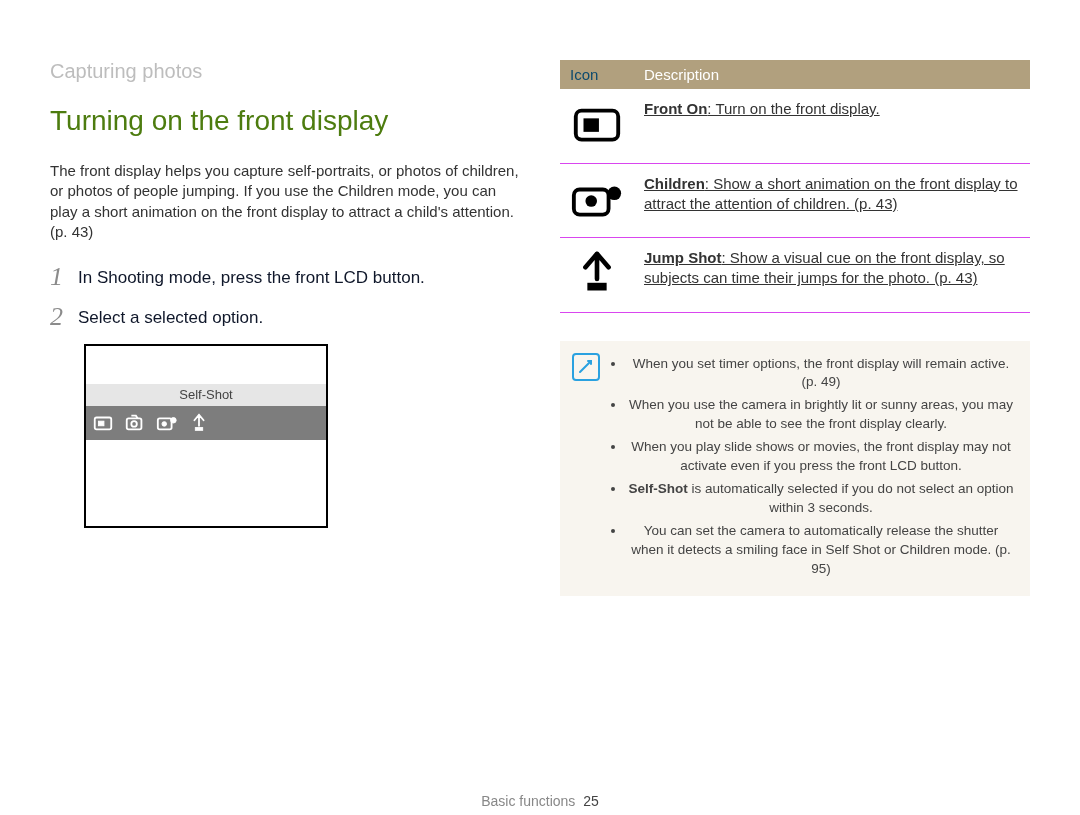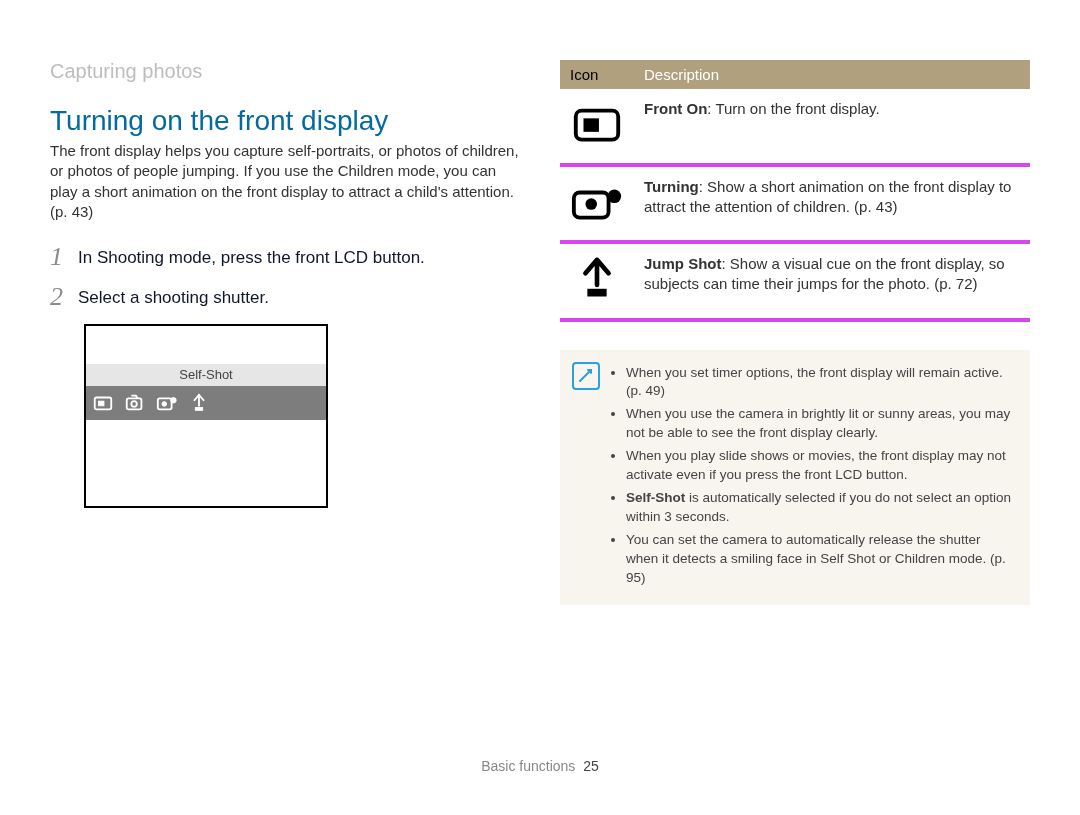--- a/index.html
+++ b/index.html
@@ -25,24 +25,24 @@
   .col {
     flex: 1;
   }
   .col-left {
     max-width: 470px;
   }
   .col-right {
     max-width: 480px;
   }
   h1.heading {
-    color: #0369a1;
+    color: #4d7c0f;
     font-weight: 400;
     font-size: 28px;
-    margin: 0 0 4px 0;
+    margin: 0 0 24px 0;
   }
   .intro {
     font-size: 15px;
     line-height: 1.35;
     color: #333;
     margin-bottom: 22px;
   }
   .step {
     display: flex;
     margin-bottom: 14px;
@@ -110,43 +110,45 @@
   .desc-table th {
     background: #b1a07e;
     color: #fff;
     font-weight: 400;
     text-align: left;
     padding: 6px 10px;
     font-size: 15px;
   }
   .desc-table th:first-child {
     width: 54px;
-    color: #000000;
+    color: #0c4a6e;
   }
   .desc-table td {
     padding: 10px 10px;
     vertical-align: top;
-    border-bottom: 4px solid #d946ef;
+    border-bottom: 1px solid #d946ef;
     line-height: 1.35;
+    text-decoration: underline;
   }
   .desc-table td:first-child {
     text-align: center;
     padding-top: 12px;
   }
   .desc-table .bold {
     font-weight: 700;
   }
   .note-box {
     margin-top: 28px;
     background: #f8f5ef;
     padding: 14px 14px 14px 50px;
     font-size: 13.5px;
     line-height: 1.4;
     color: #444;
     position: relative;
+    text-align: center;
   }
   .note-box .note-ico {
     position: absolute;
     left: 12px;
     top: 12px;
     width: 24px; height: 24px;
     border: 2px solid #2aa1e0;
     border-radius: 4px;
     color: #2aa1e0;
     display: flex;
@@ -155,21 +157,21 @@
   }
   .note-box ul {
     margin: 0;
     padding-left: 16px;
   }
   .note-box li {
     margin-bottom: 4px;
   }
   .footer {
     position: absolute;
-    bottom: 41px;
+    bottom: 6px;
     left: 0; right: 0;
     text-align: center;
     font-size: 14px;
     color: #888;
   }
   .footer .pg {
     color: #444;
     margin-left: 4px;
   }
 
@@ -190,21 +192,21 @@
     <div class="intro">The front display helps you capture self-portraits, or photos of children, or photos of people jumping. If you use the Children mode, you can play a short animation on the front display to attract a child's attention. (p. 43)</div>
 
     <div class="step">
       <div class="step-num">1</div>
       <div class="step-text">In Shooting mode, press the front LCD button.</div>
     </div>
 
 
     <div class="step">
       <div class="step-num">2</div>
-      <div class="step-text">Select a shooting shutter.</div>
+      <div class="step-text">Select a selected option.</div>
     </div>
 
     <div class="option-screen">
       <div class="option-label-bar">Self-Shot</div>
       <div class="option-icons-bar">
         <span class="ico">
           <svg viewBox="0 0 24 24">
               <rect x="3" y="6" width="18" height="13" rx="2" fill="none" stroke="#fff" stroke-width="2"></rect>
               <rect x="7" y="10" width="6" height="5" fill="#fff"></rect>
             </svg>
@@ -252,30 +254,30 @@
           <td><span class="bold">Front On</span><span>: Turn on the front display.</span></td>
         </tr>
         <tr>
           <td><span class="row-ico">
             <svg viewBox="0 0 28 24">
                   <rect x="2" y="7" width="18" height="13" rx="3" fill="none" stroke="#000" stroke-width="2"></rect>
                   <circle cx="23" cy="9" r="3.5" fill="#000"></circle>
                   <circle cx="11" cy="13" r="3" fill="#000"></circle>
                 </svg>
           </span></td>
-          <td><span class="bold">Turning</span><span>: Show a short animation on the front display to attract the attention of children. (p. 43)</span></td>
+          <td><span class="bold">Children</span><span>: Show a short animation on the front display to attract the attention of children. (p. 43)</span></td>
         </tr>
         <tr>
           <td><span class="row-ico">
             <svg viewBox="0 0 28 24">
                   <path d="M14 2 L14 15 M8 9 L14 2 L20 9" fill="none" stroke="#000" stroke-width="2.4" stroke-linecap="round" stroke-linejoin="round"></path>
                   <rect x="9" y="17" width="10" height="4" fill="#000"></rect>
                 </svg>
           </span></td>
-          <td><span class="bold">Jump Shot</span><span>: Show a visual cue on the front display, so subjects can time their jumps for the photo. (p. 72)</span></td>
+          <td><span class="bold">Jump Shot</span><span>: Show a visual cue on the front display, so subjects can time their jumps for the photo. (p. 43)</span></td>
         </tr>
       </tbody>
     </table>
 
     <div class="note-box">
       <div class="note-ico">
         <svg width="16" height="16" viewBox="0 0 16 16">
             <path d="M2 13 L13 2 M10 2 h3 v3" fill="none" stroke="#2aa1e0" stroke-width="2" stroke-linecap="round"></path>
           </svg>
       </div>

